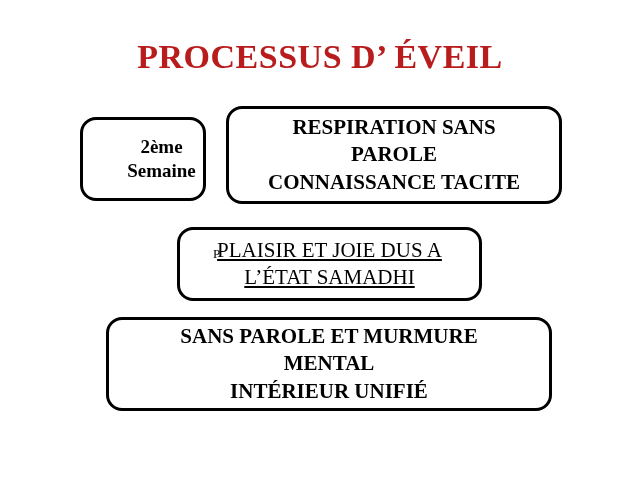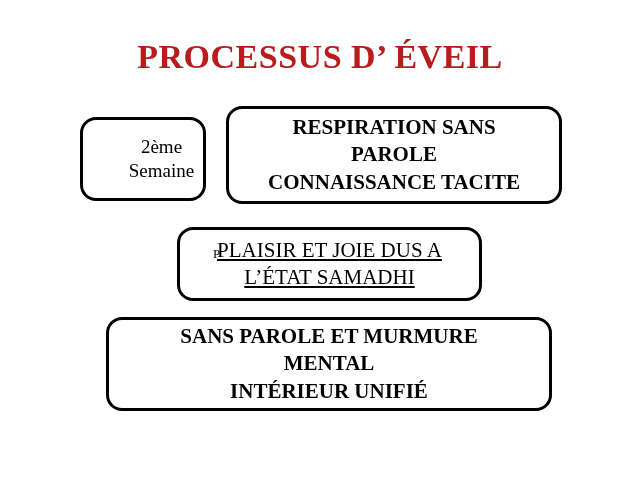--- a/index.html
+++ b/index.html
@@ -58,21 +58,21 @@
   
   #box-week {
     left: 80px;
     top: 117px;
     width: 126px;
     height: 84px;
   }
   #box-week .rbox-text {
     font-size: 19px;
     line-height: 1.28;
-    font-weight: normal;
+    font-weight: bold;
     padding-left: 37px;
   }
 
   
   #box-respiration {
     left: 226px;
     top: 106px;
     width: 336px;
     height: 98px;
   }

